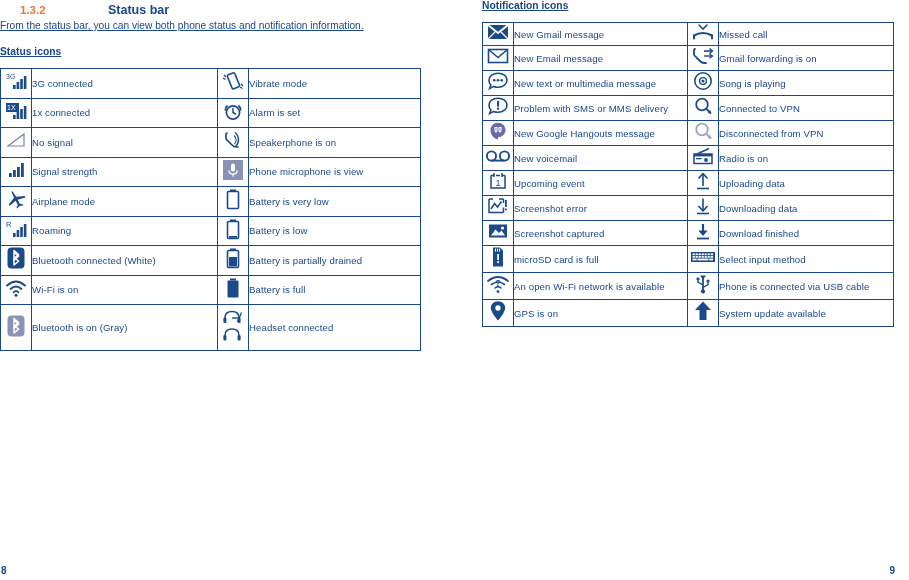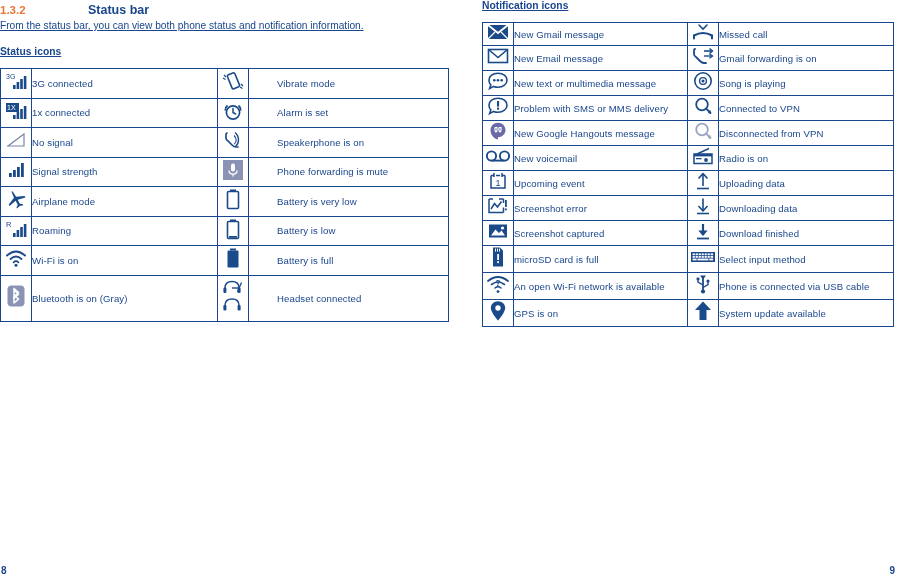--- a/index.html
+++ b/index.html
@@ -8,21 +8,21 @@
     font-family:"Liberation Sans", sans-serif;
     color:#1b4a8a;overflow:hidden;position:relative;
   }
   .page{position:absolute;top:0;left:0;width:909px;height:580px;}
 
   
   .left{position:absolute;left:0;top:0;width:440px;}
   .heading{position:absolute;left:0;top:0;height:14px;white-space:nowrap;}
   .sec-num{
     display:inline-block;width:88px;
-    color:#e8763a;font-weight:bold;font-size:11.5px;letter-spacing:0;
+    color:#e8763a;font-weight:bold;font-size:11.5px;letter-spacing:0;padding-left:20px;
   }
   .sec-title{
     display:inline-block;color:#19468c;font-weight:bold;font-size:12.5px;
   }
   .intro{
     position:absolute;left:0;top:20px;font-size:10.2px;color:#19468c;
     white-space:nowrap;
     text-decoration:underline;
   }
   .subhead{
@@ -39,21 +39,21 @@
     padding:0;vertical-align:middle;
   }
   td.ic{width:30px;text-align:center;}
   td.lb{
     font-size:9.6px;color:#19468c;padding-left:5px;
     white-space:nowrap;letter-spacing:0.1px;
   }
 
   #status-table{left:0;top:68px;}
   #status-table td.lb.wide{width:185px;margin-top:9px;}
-  #status-table td.lb.wide2{width:171px;padding-left:28px;}
+  #status-table td.lb.wide2{width:171px;}
   #status-table tr{height:29.5px;}
   #status-table tr.tall{height:46px;}
 
   #notif-table{left:482px;top:22px;}
   #notif-table td.lb.n1{width:173px;}
   #notif-table td.lb.n2{width:174px;}
   #notif-table tr{height:23px;}
 
   
   .pagenum{
@@ -160,21 +160,21 @@
         </td>
         <td class="lb wide">Signal strength</td>
         <td class="ic">
           <span class="ibox"><svg width="20" height="20" viewBox="0 0 20 20">
             <rect x="0" y="0" width="20" height="20" fill="#8b93b5"></rect>
             <rect x="8" y="3.5" width="4" height="8" rx="2" fill="#ffffff"></rect>
             <path d="M6 10.5 Q6 14.2 10 14.2 Q14 14.2 14 10.5" fill="none" stroke="#ffffff" stroke-width="1.3"></path>
             <rect x="9.4" y="14" width="1.2" height="2.6" fill="#ffffff"></rect>
           </svg></span>
         </td>
-        <td class="lb wide2">Phone forwarding is mute</td>
+        <td class="lb wide2">Phone microphone is view</td>
       </tr>
 
       <tr>
         <td class="ic">
           <span class="ibox"><svg width="22" height="20" viewBox="0 0 22 20">
             <g transform="rotate(-28 11 10)">
               <path d="M10.4 1.5 L11.6 1.5 L12.2 8 L20 11.5 L20 13.2 L12.2 11.4 L12.2 16 L14.6 17.8 L14.6 18.9 L11 17.9 L7.4 18.9 L7.4 17.8 L9.8 16 L9.8 11.4 L2 13.2 L2 11.5 L9.8 8 Z" class="blue"></path>
             </g>
           </svg></span>
         </td>
@@ -202,20 +202,38 @@
         <td class="ic">
           <span class="ibox"><svg width="16" height="22" viewBox="0 0 16 22">
             <rect x="5" y="1.5" width="6" height="2" class="blue"></rect>
             <rect x="2.5" y="3.5" width="11" height="17" rx="1" fill="none" stroke="#1b4a8a" stroke-width="1.6"></rect>
             <rect x="4" y="18" width="8" height="1.8" class="blue"></rect>
           </svg></span>
         </td>
         <td class="lb wide2">Battery is low</td>
       </tr>
 
+      <tr>
+        <td class="ic">
+          <span class="ibox"><svg width="18" height="22" viewBox="0 0 18 22">
+            <rect x="0.5" y="0.5" width="17" height="21" rx="4" class="blue"></rect>
+            <path d="M7 5.3 L11.6 9.3 L7 13.2 L7 3.6 L11.6 7.6 L7 11.6" fill="none" stroke="#ffffff" stroke-width="1.5" stroke-linejoin="round"></path>
+            <path d="M7 11.6 L7 18 L11.6 14.2 L7 10.4" fill="none" stroke="#ffffff" stroke-width="1.5" stroke-linejoin="round"></path>
+          </svg></span>
+        </td>
+        <td class="lb wide">Bluetooth connected (White)</td>
+        <td class="ic">
+          <span class="ibox"><svg width="16" height="22" viewBox="0 0 16 22">
+            <rect x="5" y="1.5" width="6" height="2" class="blue"></rect>
+            <rect x="2.5" y="3.5" width="11" height="17" rx="1" fill="none" stroke="#1b4a8a" stroke-width="1.6"></rect>
+            <rect x="4" y="10" width="8" height="9.5" class="blue"></rect>
+          </svg></span>
+        </td>
+        <td class="lb wide2">Battery is partially drained</td>
+      </tr>
 
       <tr>
         <td class="ic">
           <span class="ibox"><svg width="24" height="20" viewBox="0 0 24 20">
             <path d="M3 7.5 Q12 -0.5 21 7.5" fill="none" stroke="#1b4a8a" stroke-width="1.9" stroke-linecap="round"></path>
             <path d="M6.5 11 Q12 6 17.5 11" fill="none" stroke="#1b4a8a" stroke-width="1.8" stroke-linecap="round"></path>
             <path d="M9.6 14.3 Q12 12 14.4 14.3" fill="none" stroke="#1b4a8a" stroke-width="1.7" stroke-linecap="round"></path>
             <circle cx="12" cy="17.3" r="1.5" class="blue"></circle>
           </svg></span>
         </td>

